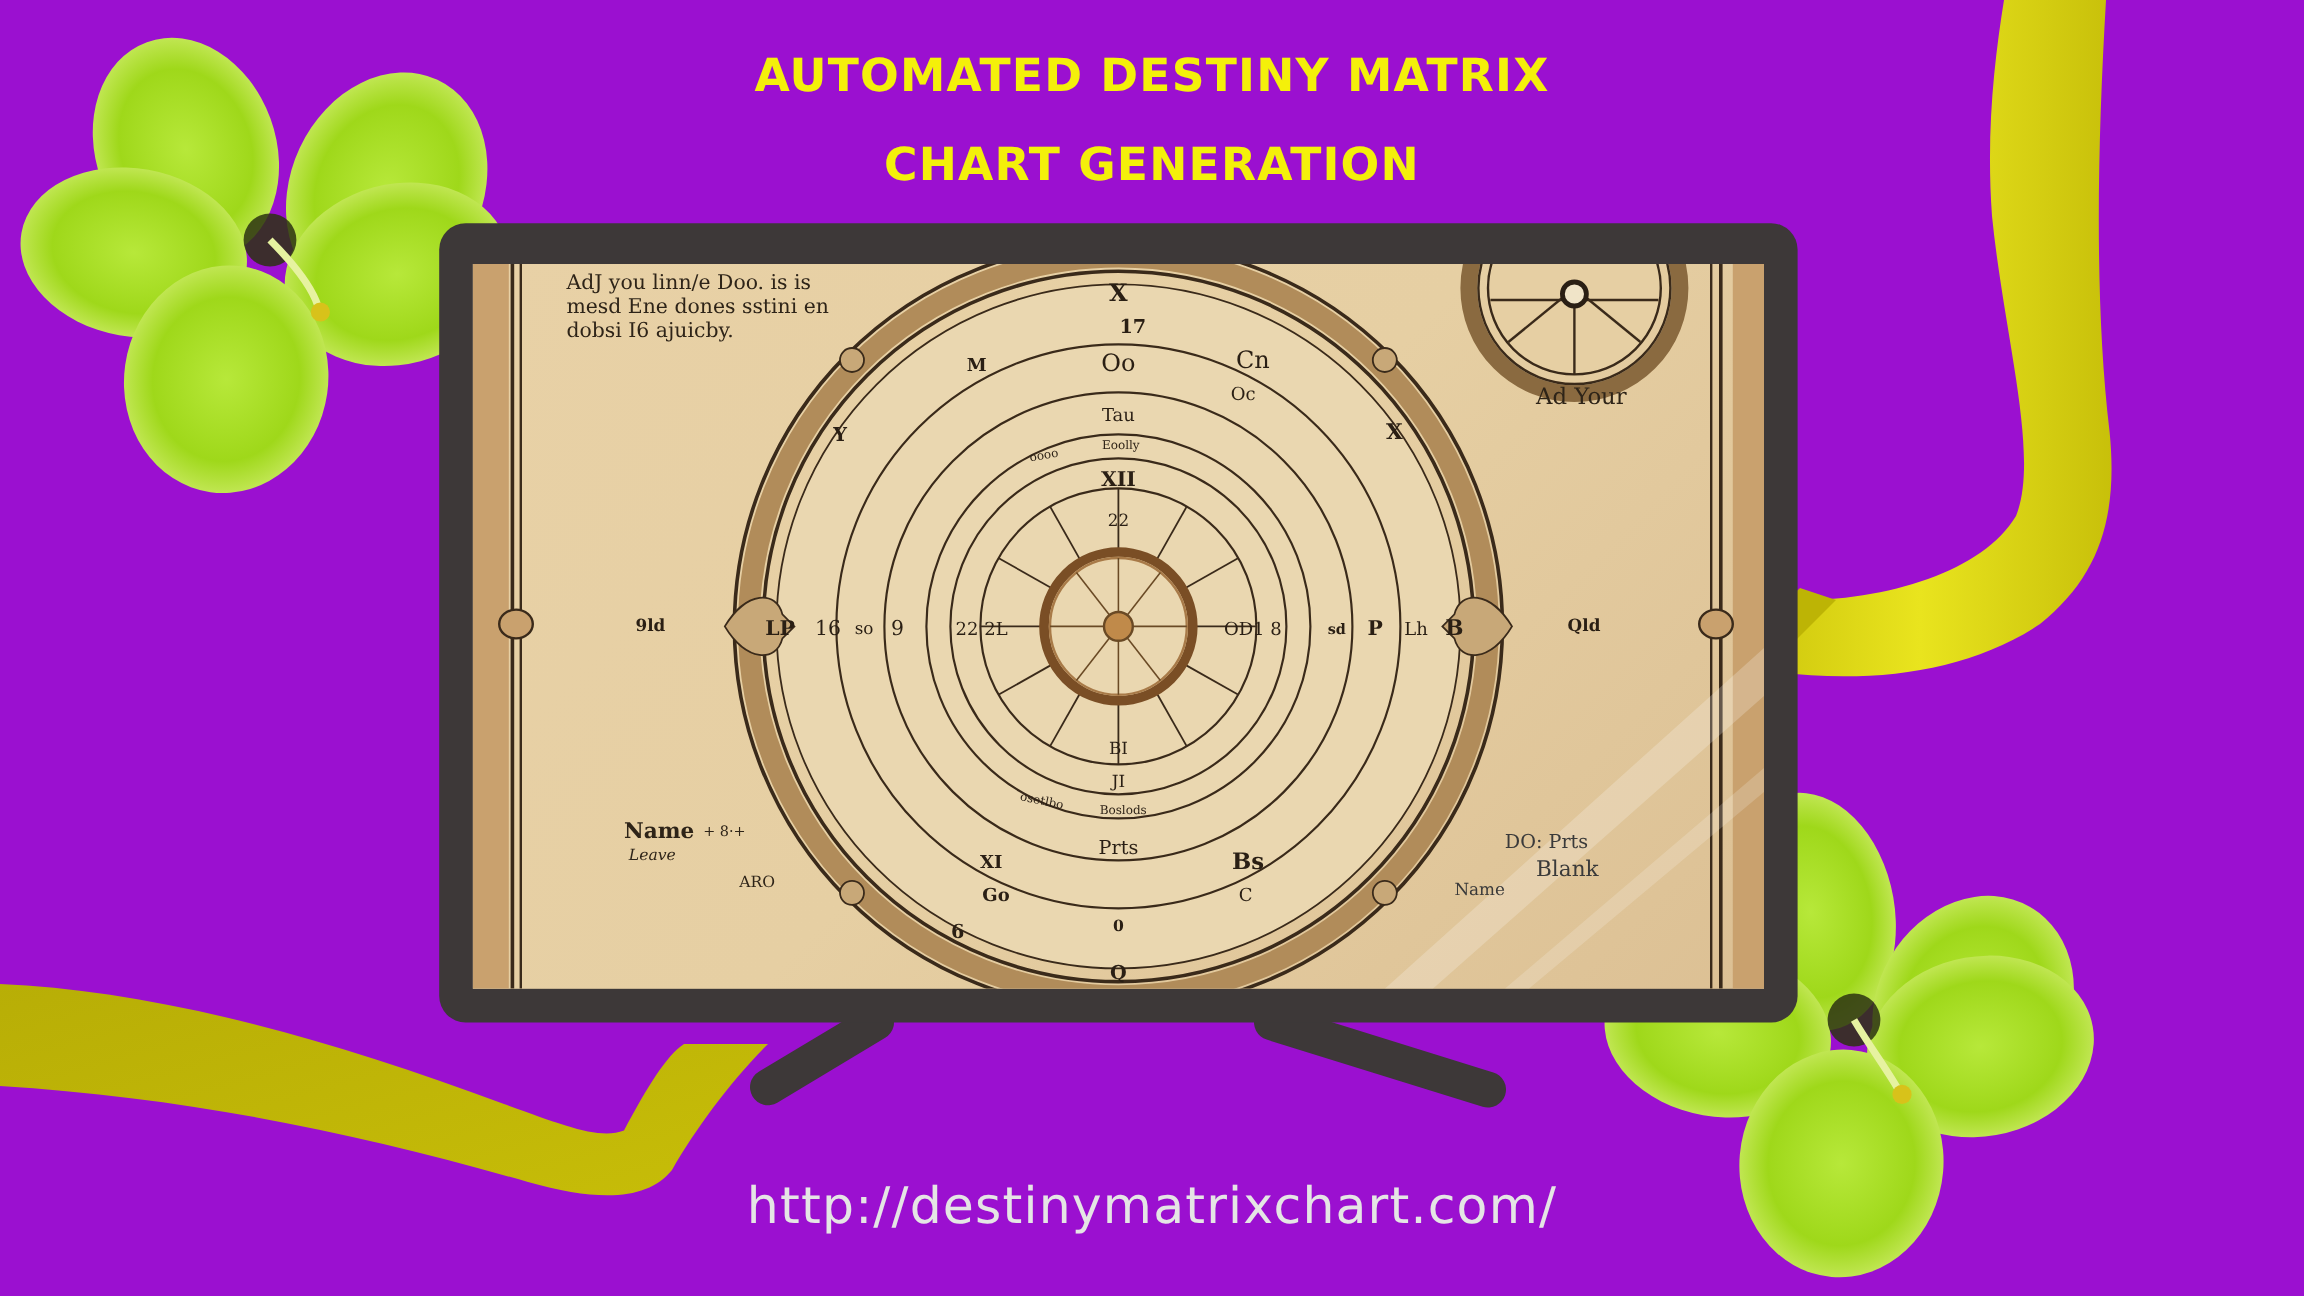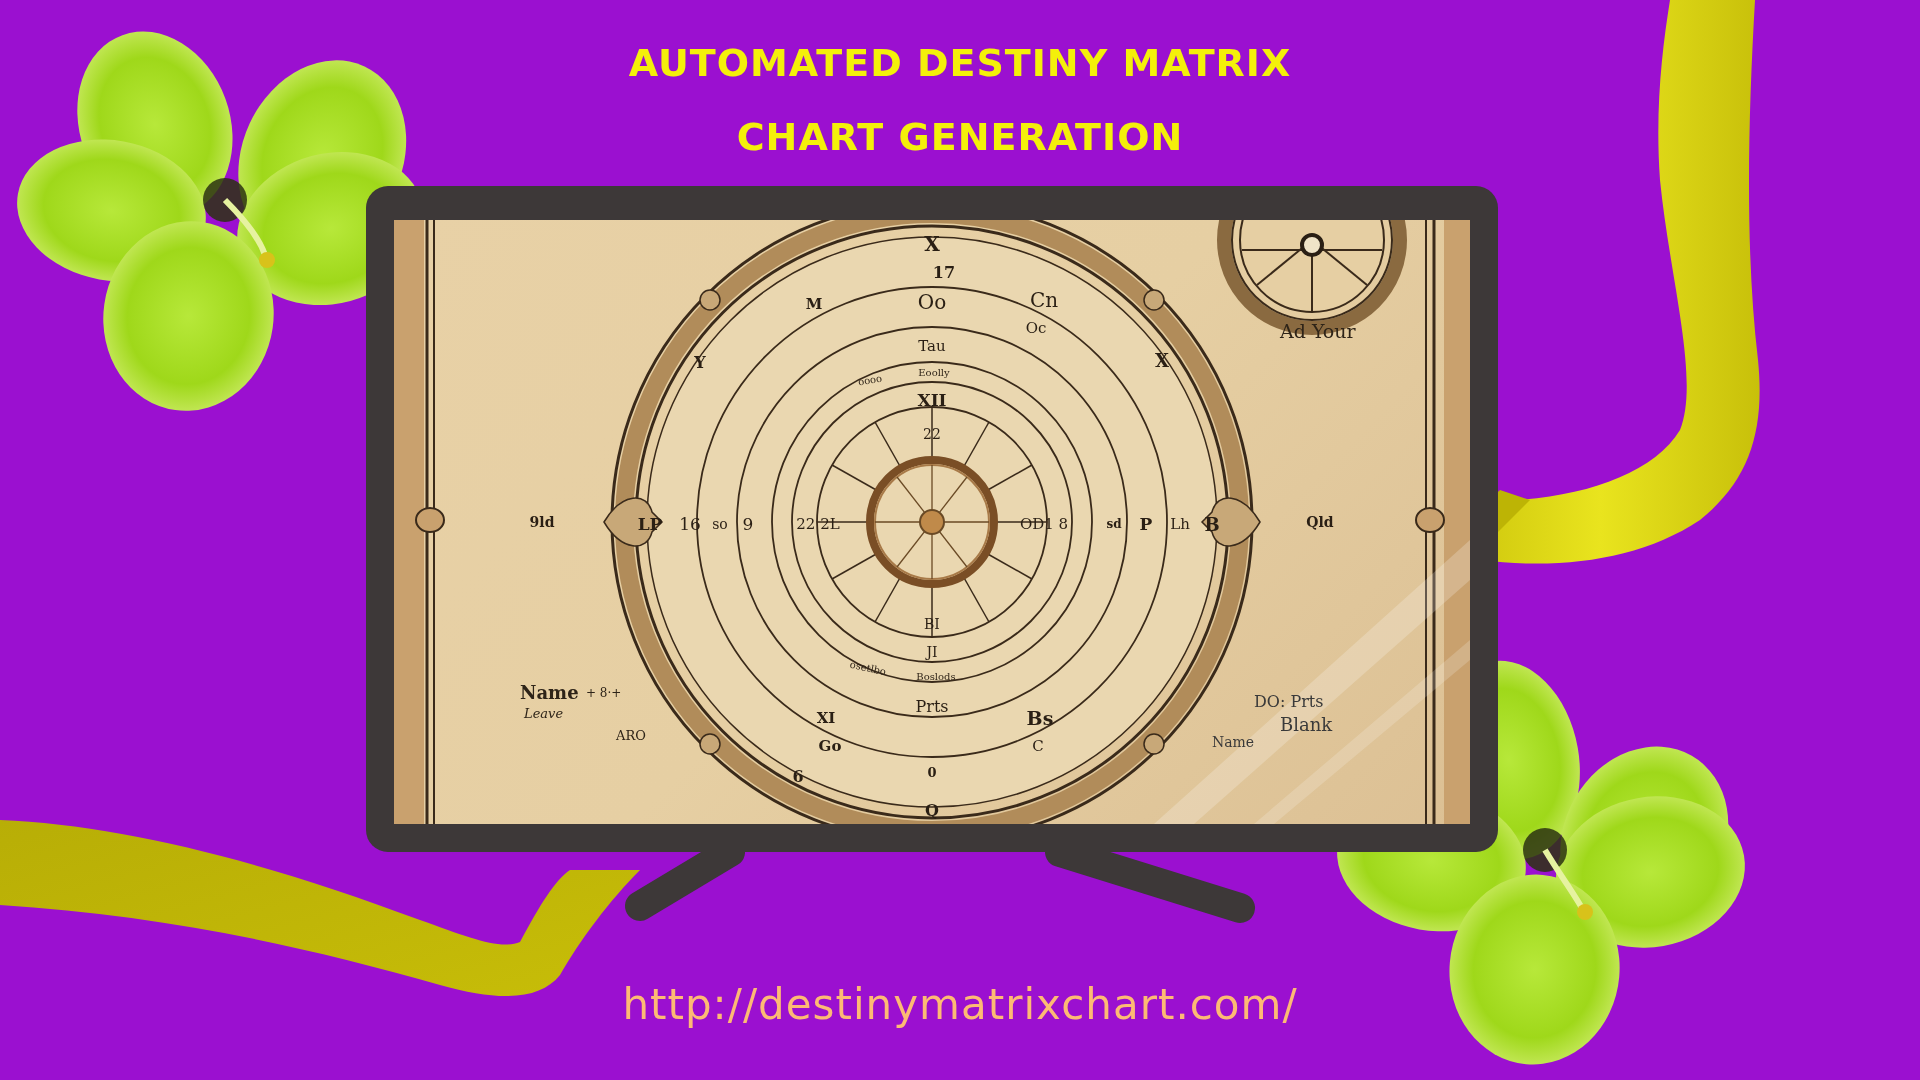--- a/index.html
+++ b/index.html
@@ -20,21 +20,21 @@
       letter-spacing: 1px;
       line-height: 1;
     }
     .headline.l1 { top: 44px; }
     .headline.l2 { top: 118px; }
 
     .url {
       position: absolute;
       top: 980px; left: 0; width: 1920px;
       text-align: center;
-      color: #fdba74;
+      color: #e5e5e5;
       font-family: "DejaVu Sans", sans-serif;
       font-size: 42px;
       letter-spacing: 1px;
     }
 
     
     .deco { position: absolute; left: 0; top: 0; width: 1920px; height: 1080px; pointer-events: none; }
 
     
     .monitor-frame {
@@ -197,20 +197,25 @@
       <circle cx="-222" cy="-222" r="10" fill="#c8a878" stroke="#3a2a1a" stroke-width="1.5"></circle>
       <circle cx="222" cy="-222" r="10" fill="#c8a878" stroke="#3a2a1a" stroke-width="1.5"></circle>
       <circle cx="-222" cy="222" r="10" fill="#c8a878" stroke="#3a2a1a" stroke-width="1.5"></circle>
       <circle cx="222" cy="222" r="10" fill="#c8a878" stroke="#3a2a1a" stroke-width="1.5"></circle>
     </g>
 
     <polygon points="760,604 1076,320 1076,360 800,604" fill="#ffffff" opacity="0.22"></polygon>
     <polygon points="860,604 1076,420 1076,440 880,604" fill="#ffffff" opacity="0.18"></polygon>
   </svg>
 
+  <div class="screen-text" style="left:78px;top:6px;font-size:17px;line-height:20px">
+    <div>AdJ you linn/e Doo. is is</div>
+    <div>mesd Ene dones sstini en</div>
+    <div>dobsi I6 ajuicby.</div>
+  </div>
 
   <div class="screen-text" style="left:886px;top:100px;font-size:19px">Ad Your</div>
 
   <div class="screen-text" style="left:126px;top:462px;font-size:18px;font-weight:bold">Name</div>
   <div class="screen-text" style="left:192px;top:466px;font-size:12px">+ 8·+</div>
   <div class="screen-text" style="left:130px;top:486px;font-size:13px;font-style:italic">Leave</div>
   <div class="screen-text" style="left:222px;top:508px;font-size:13px">ARO</div>
 
   <div class="screen-text" style="left:860px;top:472px;font-size:16px;color:#3a3a3a">DO: Prts</div>
   <div class="screen-text" style="left:886px;top:494px;font-size:18px;color:#3a3a3a">Blank</div>

